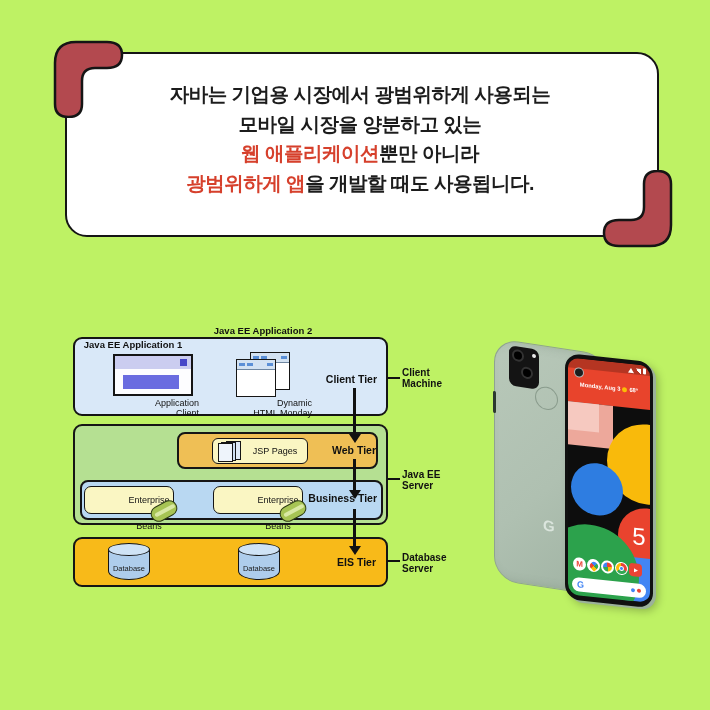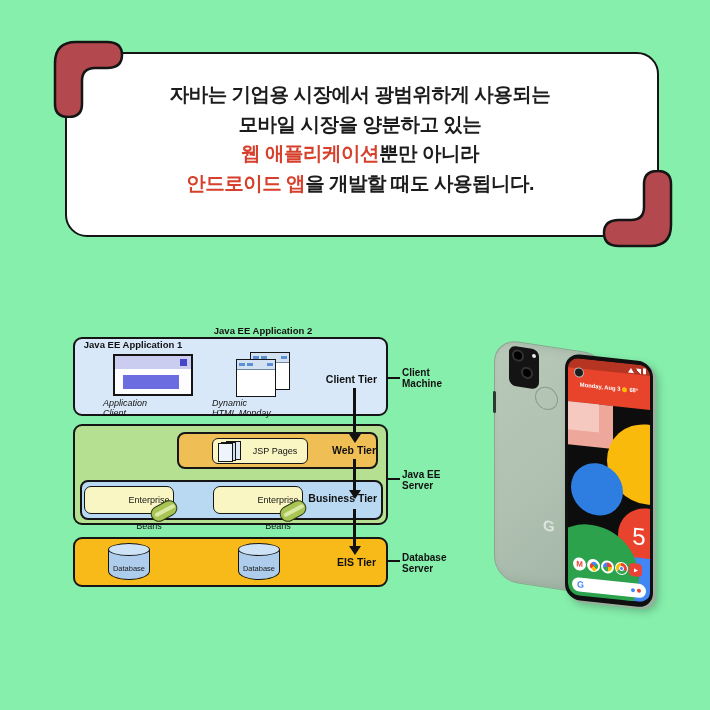--- a/index.html
+++ b/index.html
@@ -1,16 +1,16 @@
 <!DOCTYPE html>
 <html style="--bracket_red: #b3494f; --highlight_red: #d6402c; --client_blue: #d9e8f8; --server_green: #b5e092; --web_orange: #efbf55; --pale_yellow: #faf6c3; --business_blue: #b9d8f2; --eis_gold: #f8ba19; --db_blue: #aecdec; --db_blue_light: #cfe3f6; --phone_sage: #afc0b1; --banner_red: #e8442c; --g_blue: #4285f4; --g_red: #ea4335; --g_yellow: #fbbc05; --g_green: #34a853; --wall_yellow: #f9ba0b; --wall_blue: #2e7de1; --wall_red: #e9432e; --wall_green: #2ca24c; --wall_pink: #eda89b; --wall_pink_light: #f6c9c0;"><head>
 <meta charset="utf-8">
 <style>
   html,body{margin:0;padding:0;background:#fff;}
-  .page{position:relative;width:710px;height:710px;background:#86efac;overflow:hidden;
+  .page{position:relative;width:710px;height:710px;background:#bef264;overflow:hidden;
         font-family:"Liberation Sans","DejaVu Sans",sans-serif;color:#151515;}
 
   
   .callout-box{position:absolute;left:65px;top:52px;width:590px;height:181px;
     background:#fff;border:2.5px solid #151515;border-radius:22px;}
   .bracket{position:absolute;z-index:3;}
   .bracket.tl{left:50px;top:36px;}
   .bracket.br{left:598px;top:170px;transform:rotate(180deg);}
   .callout-text{position:absolute;left:65px;top:80px;width:590px;text-align:center;
     font-size:19.5px;font-weight:bold;line-height:29.5px;color:#1c1c1c;letter-spacing:-0.5px;}
@@ -23,21 +23,21 @@
   .green-box{left:73px;top:424px;width:315px;height:101px;border-radius:9px;background:var(--server_green);}
   .web-box{left:177px;top:432px;width:201px;height:37px;border-radius:8px;border-width:2px;background:var(--web_orange);}
   .jsp-box{left:212px;top:438px;width:96px;height:26px;border-radius:6px;border-width:1.8px;background:var(--pale_yellow);}
   .biz-box{left:80px;top:480px;width:303px;height:40px;border-radius:8px;border-width:2px;background:var(--business_blue);}
   .eb-box{width:90px;height:28px;border-radius:7px;border-width:1.8px;background:var(--pale_yellow);
     font-size:9px;text-align:center;line-height:26px;}
   .eis-box{left:73px;top:537px;width:315px;height:50px;border-radius:9px;background:var(--eis_gold);}
 
   .dlabel{position:absolute;color:#111;}
   .app-title{font-weight:bold;font-size:9.5px;width:110px;text-align:center;}
-  .caption{font-size:9px;line-height:9.5px;text-align:left;white-space:pre-line;font-style:italic;}
+  .caption{font-size:9px;line-height:9.5px;text-align:right;white-space:pre-line;}
   .tier-label{font-weight:bold;font-size:10.5px;text-align:right;}
   .side-label{font-weight:bold;font-size:10px;line-height:11px;white-space:pre-line;left:402px;}
 
   
   .win-icon{position:absolute;left:113px;top:354px;width:80px;height:42px;background:#fdfdff;
     border:2.2px solid #151515;box-sizing:border-box;}
   .win-head{position:absolute;left:0;top:0;right:0;height:13px;background:#cbcdf0;}
   .win-btn{position:absolute;right:4px;top:3px;width:7px;height:7px;background:#4646c8;}
   .win-body-rect{position:absolute;left:8px;top:19px;width:56px;height:14px;background:#6a6ce0;}
 
@@ -151,21 +151,21 @@
   <svg class="bracket tl" width="78" height="82" viewBox="0 0 78 82">
     <path d="M 5 68 L 5 27 Q 5 6 26 6 L 57 6 Q 72 6 72 19 Q 72 32 57 32 L 45 32 Q 32 32 32 45 L 32 68 Q 32 81 18.5 81 Q 5 81 5 68 Z" fill="#b3494f" stroke="#151515" stroke-width="2.5"></path>
   </svg>
   <svg class="bracket br" width="78" height="82" viewBox="0 0 78 82">
     <path d="M 5 68 L 5 27 Q 5 6 26 6 L 57 6 Q 72 6 72 19 Q 72 32 57 32 L 45 32 Q 32 32 32 45 L 32 68 Q 32 81 18.5 81 Q 5 81 5 68 Z" fill="#b3494f" stroke="#151515" stroke-width="2.5"></path>
   </svg>
   <div class="callout-text">
     <div><span>자바는 기업용 시장에서 광범위하게 사용되는</span></div>
     <div><span>모바일 시장을 양분하고 있는</span></div>
     <div><span class="hl">웹 애플리케이션</span><span>뿐만 아니라</span></div>
-    <div><span class="hl">안드로이드 앱</span><span>을 개발할 때도 사용됩니다.</span></div>
+    <div><span class="hl">광범위하게 앱</span><span>을 개발할 때도 사용됩니다.</span></div>
   </div>
 
   <div class="diagram">
 
     <div class="box client-box"></div>
     <div class="dlabel app-title" style="left:78px;top:339px;">Java EE Application 1</div>
     <div class="dlabel app-title" style="left:208px;top:325px;">Java EE Application 2</div>
 
     <div class="win-icon">
       <div class="win-head"></div>

